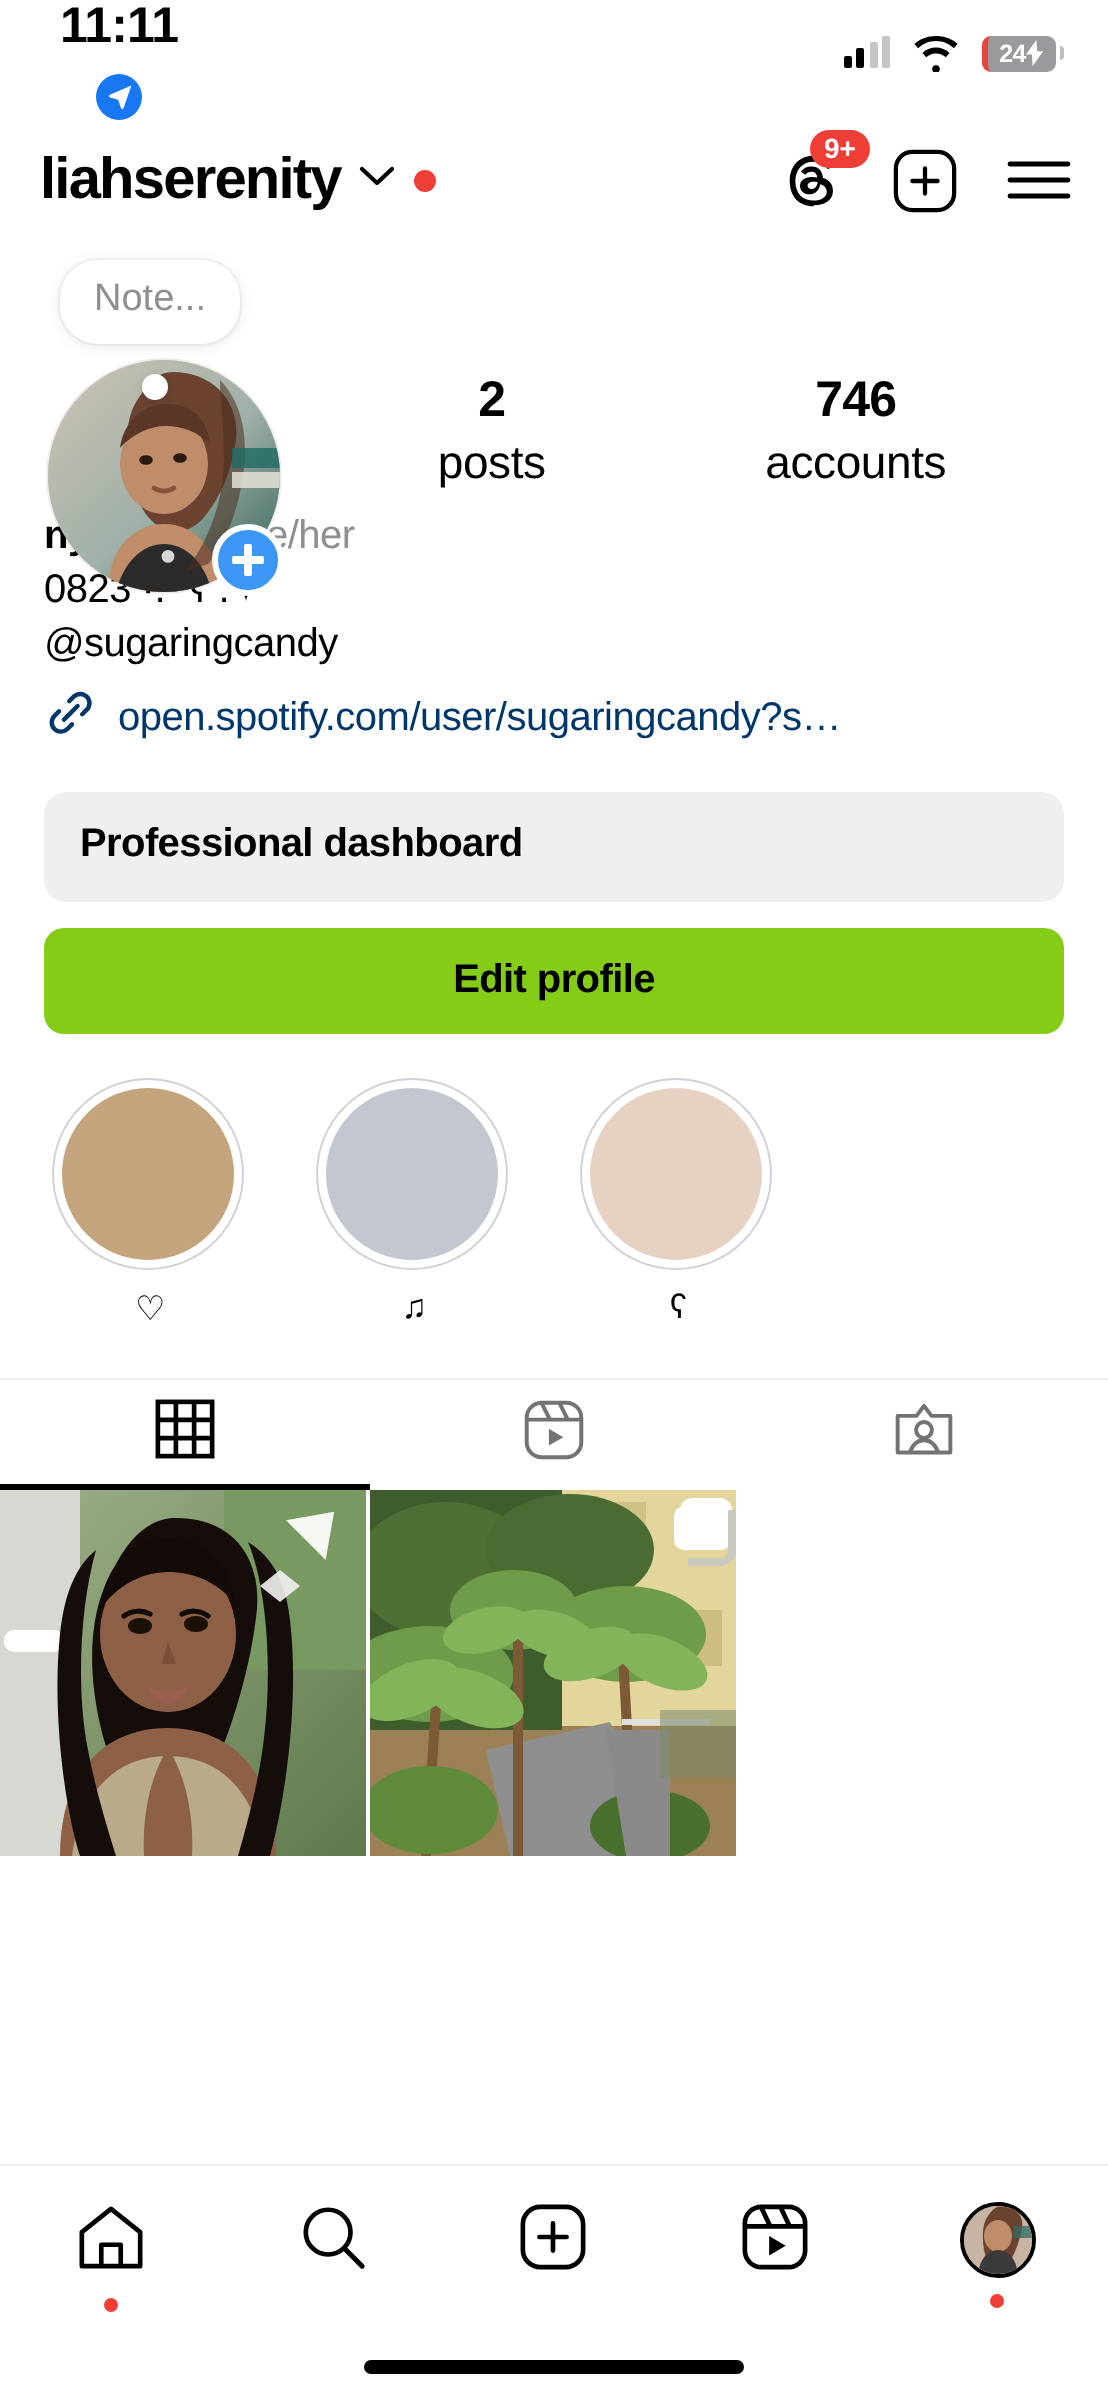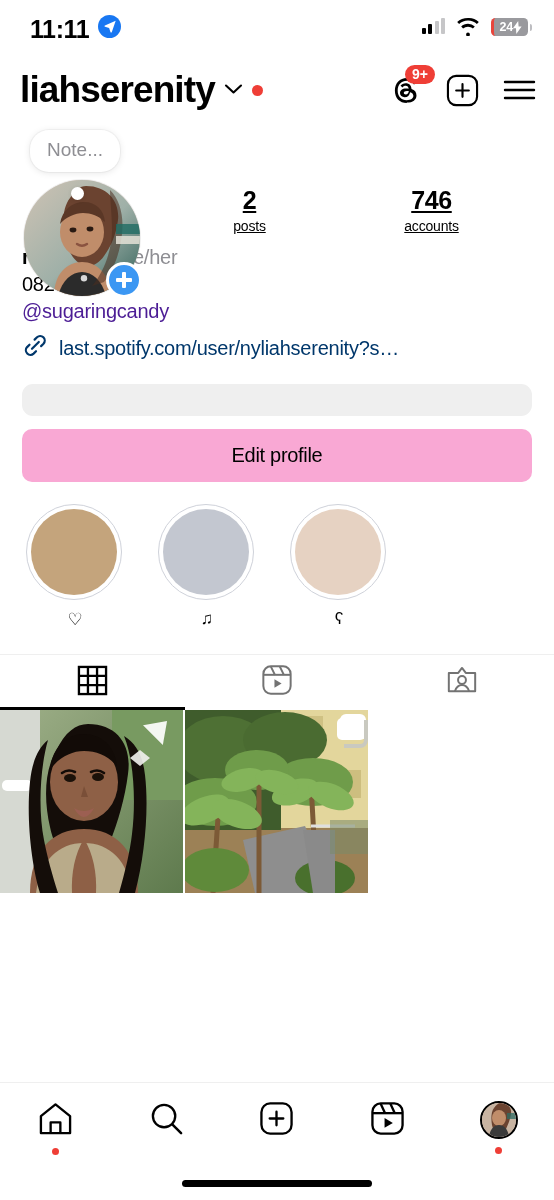--- a/index.html
+++ b/index.html
@@ -13,21 +13,21 @@
   }
 
   
   .statusbar {
     height:58px;
     display:flex;
     align-items:center;
     justify-content:space-between;
     padding:0 26px 0 30px;
   }
-  .status-left { display:flex; gap:9px; }
+  .status-left { display:flex; align-items:center; gap:9px;flex-direction:column; }
   .clock { font-size:25px; font-weight:bold; letter-spacing:-0.4px; }
   .loc-badge {
     width:23px; height:23px; border-radius:50%;
     background:#1877f2; display:flex; align-items:center; justify-content:center;
   }
   .status-right { display:flex; align-items:flex-start; gap:11px; }
   .bars { display:flex; align-items:flex-end; gap:2.5px; height:16px; }
   .bars i { width:4px; border-radius:1px; background:#000; display:block; }
   .bars i:nth-child(1){ height:6px; }
   .bars i:nth-child(2){ height:10px; }
@@ -45,33 +45,33 @@
   }
   .batt-num { font-size:12.5px; font-weight:bold; color:#fff; letter-spacing:-0.3px; }
   .bolt { margin-left:0.5px; }
 
   
   .header {
     height:64px; display:flex; align-items:center;
     justify-content:space-between; padding:0 18px 0 20px;
   }
   .header-left { display:flex; align-items:center; gap:9px; }
-  .username-title { font-size:37px; font-weight:bold; letter-spacing:-0.9px; }
+  .username-title { font-size:29px; font-weight:bold; letter-spacing:-0.9px; }
   .red-dot { width:11px; height:11px; border-radius:50%; background:#ef3e36; }
   .header-right { display:flex; align-items:center; gap:24px; }
   .hicon { position:relative; display:flex; align-items:center; justify-content:center; }
   .badge {
     position:absolute; top:-10px; right:-13px;
     background:#ef3e36; color:#fff; font-size:14px; font-weight:bold;
     border-radius:11px; padding:1px 6px 2px; line-height:1.18;
     min-width:30px; text-align:center;
   }
 
   
-  .profile-row { display:flex; align-items:flex-start; padding:12px 22px 0 22px;text-decoration:underline; }
+  .profile-row { display:flex; align-items:flex-start; padding:12px 22px 0 22px; }
   .avatar-wrap { position:relative; width:132px; flex:0 0 132px; }
   .note-bubble {
     position:absolute; left:8px; top:-4px; z-index:4;
     background:#fff; border-radius:19px; padding:9px 17px 11px;
     font-size:19px; color:#8e8e93; white-space:nowrap;
     box-shadow:0 0 0 1px rgba(0,0,0,0.035), 0 1px 7px rgba(0,0,0,0.10);
   }
   .note-tail {
     position:absolute; left:49px; top:53px; z-index:5;
     width:13px; height:13px; border-radius:50%; background:#fff;
@@ -92,43 +92,43 @@
   }
   .add-story:before, .add-story:after {
     content:""; position:absolute; background:#fff; border-radius:1px;
   }
   .add-story:before { width:16px; height:3.2px; }
   .add-story:after { width:3.2px; height:16px; }
 
   .stats { display:flex; flex:1; justify-content:space-around; padding:52px 4px 0 10px; }
   .stat { text-align:center; }
   .stat-num { font-size:25px; font-weight:bold; letter-spacing:-0.4px; }
-  .stat-label { font-size:14px; margin-top:3px; letter-spacing:-0.2px; }
+  .stat-label { font-size:23px; margin-top:3px; letter-spacing:-0.2px; }
 
   
   .bio { padding:10px 22px 0 22px; line-height:1.34; }
   .bio-line { font-size:20px; letter-spacing:-0.25px; }
   .bio-name { font-weight:bold; }
   .bio-leaf { font-size:19px; }
   .bio-pronoun { color:#8e8e93; }
-  .bio-mention { color:#4c1d95; }
+  .bio-mention { color:#000000; }
   .bio-link-row { display:flex; align-items:center; gap:11px; margin-top:8px; }
   .bio-link { color:#00376b; font-size:20px; letter-spacing:-0.25px; }
 
   
   .dashboard {
     margin:20px 22px 0 22px; background:#efefef;
     border-radius:11px; padding:15px 18px 17px;
   }
   .dash-title { font-size:20px; font-weight:bold; letter-spacing:-0.3px; }
   .dash-sub { font-size:18px; color:#8e8e93; margin-top:3px; letter-spacing:-0.2px; }
   .action-row { display:flex; gap:13px; margin:13px 22px 0 22px; }
   .action-btn {
-    flex:1; background:#f9a8d4; border:none; border-radius:10px;
-    padding:15px 16px; font-size:20px; font-weight:normal;
+    flex:1; background:#84cc16; border:none; border-radius:10px;
+    padding:15px 16px; font-size:20px; font-weight:bold;
     font-family:inherit; letter-spacing:-0.3px; color:#000; cursor:pointer;
   }
 
   
   .highlights { display:flex; padding:22px 0 0 26px; gap:34px; }
   .highlight { width:98px; flex:0 0 98px; text-align:center; }
   .hl-circle {
     width:96px; height:96px; border-radius:50%;
     border:1px solid #cfd2da; padding:4px; background:#fff;
     display:flex; align-items:center; justify-content:center;
@@ -305,25 +305,26 @@
   <div class="bio-line">0823 ·.˚ ʕ .✦˚</div>
   <div class="bio-line bio-mention">@sugaringcandy</div>
   <div class="bio-link-row">
     <span>
       <svg width="26" height="26" viewBox="0 0 26 26">
         <path d="M10 16.8 16.8 10" stroke="#00376b" stroke-width="2.2" stroke-linecap="round"></path>
         <path d="M12.6 7.6 15 5.2a4.6 4.6 0 0 1 6.5 6.5l-2.4 2.4" stroke="#00376b" stroke-width="2.2" fill="none" stroke-linecap="round"></path>
         <path d="M14 19.2l-2.4 2.4a4.6 4.6 0 0 1-6.5-6.5L7.5 12.7" stroke="#00376b" stroke-width="2.2" fill="none" stroke-linecap="round"></path>
       </svg>
     </span>
-    <span class="bio-link">last.spotify.com/user/nyliahserenity?s…</span>
+    <span class="bio-link">open.spotify.com/user/sugaringcandy?s…</span>
   </div>
 </div>
 
 <div class="dashboard">
+  <div class="dash-title">Professional dashboard</div>
 </div>
 
 <div class="action-row">
   <button class="action-btn">Edit profile</button>
 </div>
 
 <div class="highlights">
   <div class="highlight">
     <div class="hl-circle">
       <div class="hl-fill" id="hlf0" style="background: rgb(196, 164, 124);"></div>

